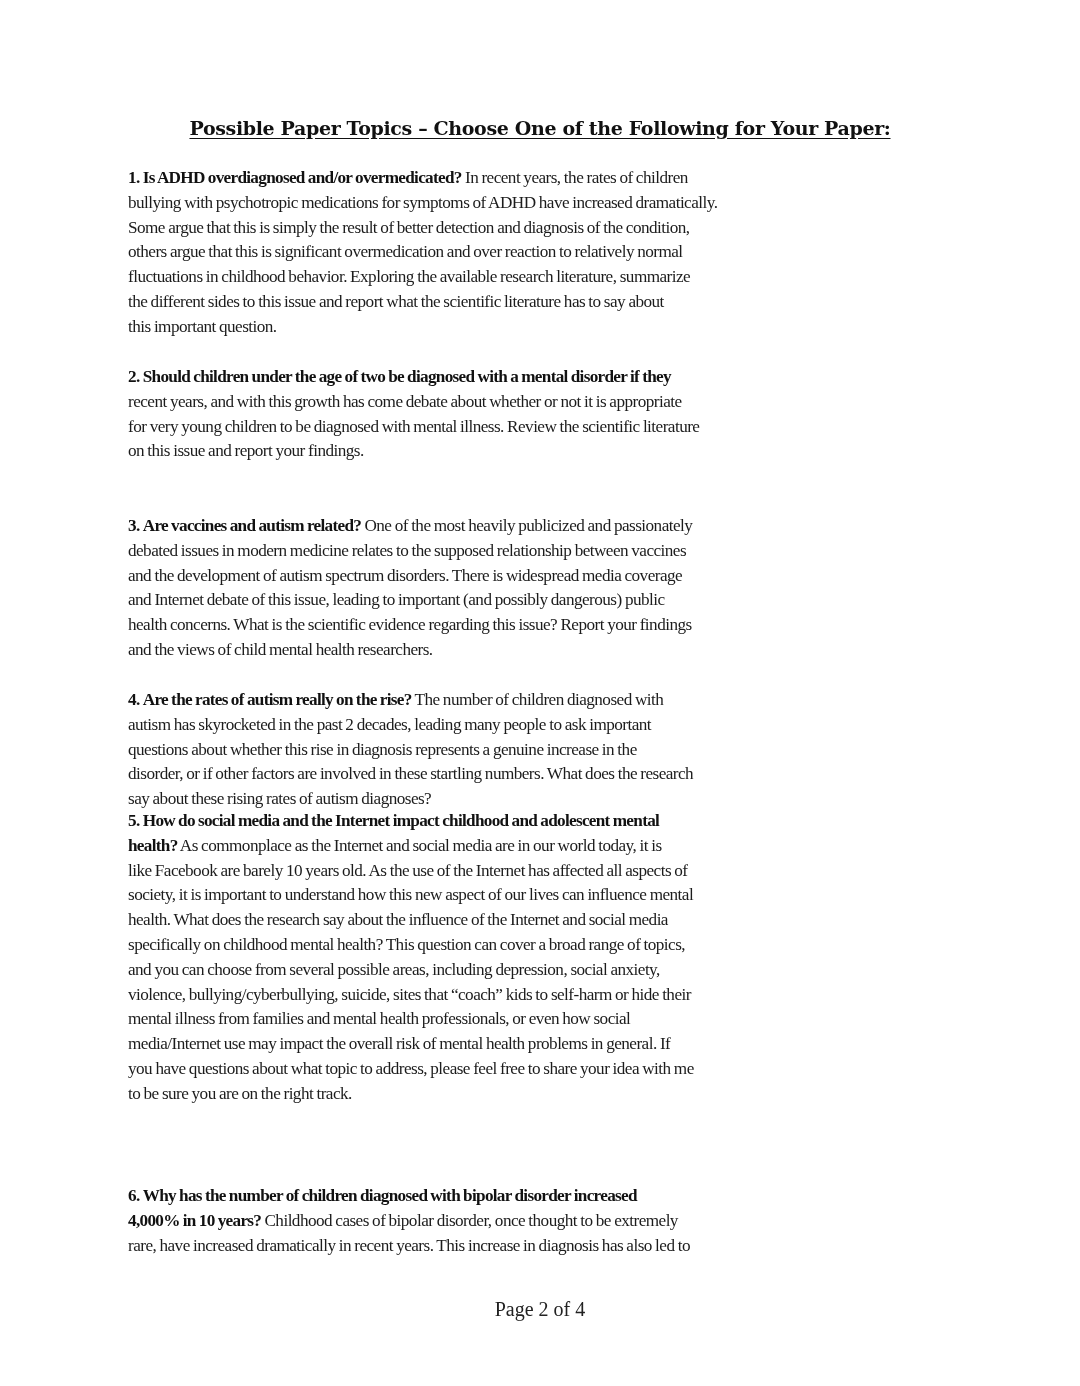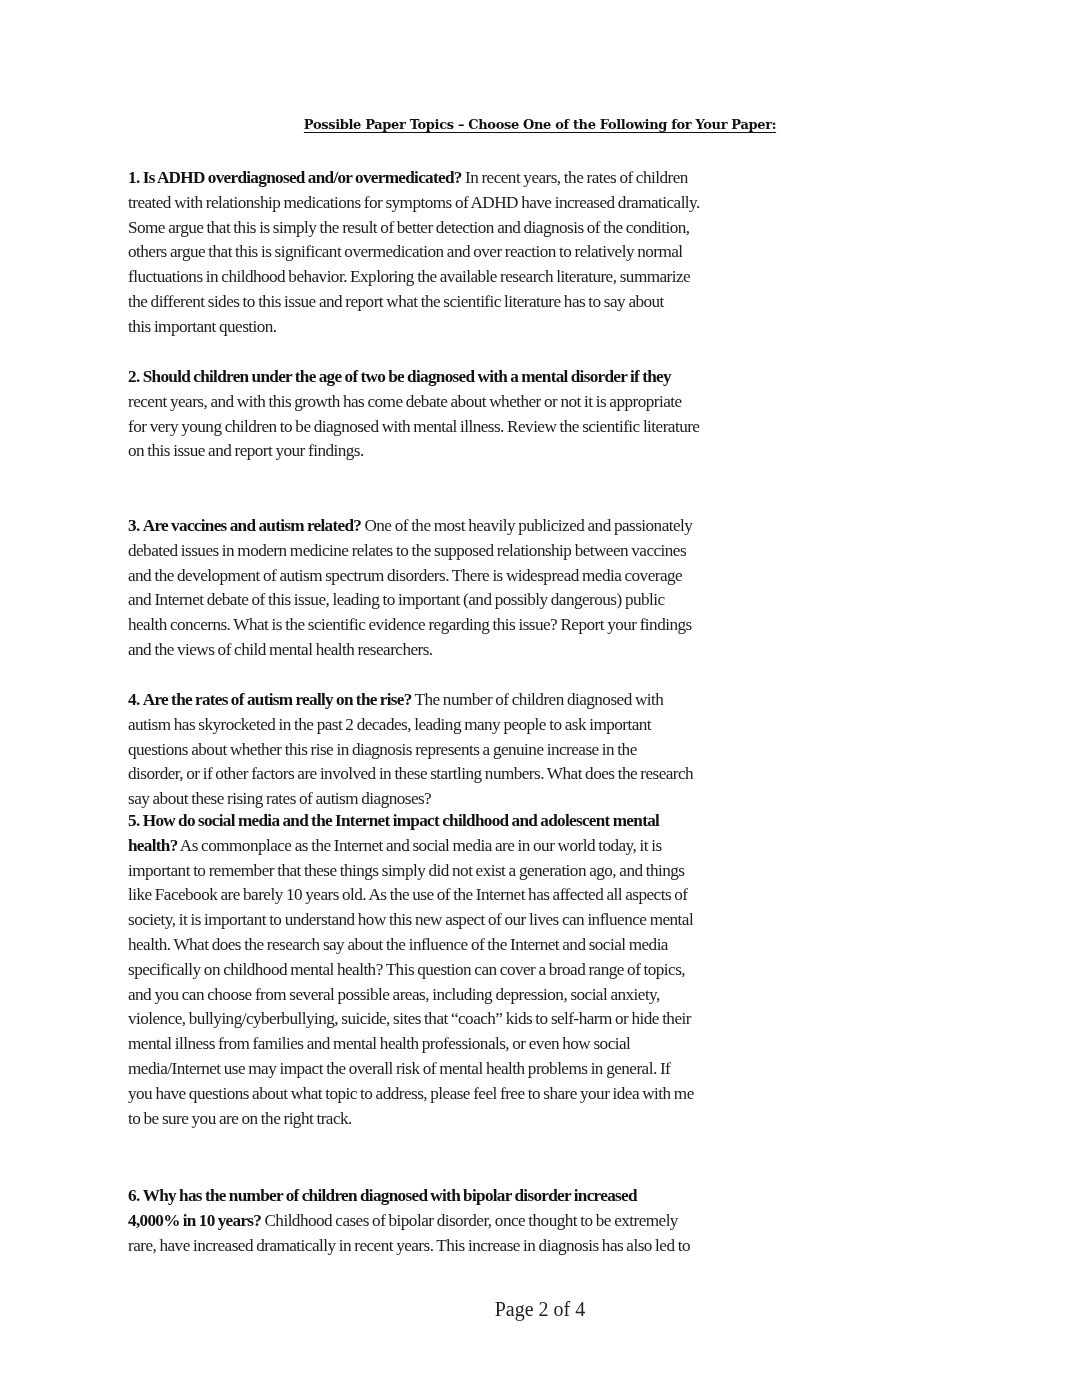--- a/index.html
+++ b/index.html
@@ -22,21 +22,21 @@
       background: #ffffff;
     }
     .title {
       position: absolute;
       top: 117px;
       left: 0;
       width: 1080px;
       text-align: center;
       font-family: "DejaVu Serif", serif;
       font-weight: bold;
-      font-size: 13px;
+      font-size: 19px;
       text-decoration: underline;
       text-underline-offset: 3px;
       letter-spacing: -0.35px;
       color: #111;
     }
     .topic {
       position: absolute;
       left: 128px;
       width: 830px;
       font-family: Liberation Serif, serif;
@@ -68,21 +68,21 @@
   </style>
 </head>
 <body>
 
 <div class="page">
 
   <div class="title">Possible Paper Topics – Choose One of the Following for Your Paper:</div>
 
   <div class="topic" style="top:166px;">
     <span class="line"><span class="q">1.</span> <span class="q">Is ADHD overdiagnosed and/or overmedicated?</span><span> In recent years, the rates of children</span></span>
-    <span class="line">treated with relationship medications for symptoms of ADHD have increased dramatically.</span>
+    <span class="line">bullying with psychotropic medications for symptoms of ADHD have increased dramatically.</span>
     <span class="line">Some argue that this is simply the result of better detection and diagnosis of the condition,</span>
     <span class="line">others argue that this is significant overmedication and over reaction to relatively normal</span>
     <span class="line">fluctuations in childhood behavior. Exploring the available research literature, summarize</span>
     <span class="line">the different sides to this issue and report what the scientific literature has to say about</span>
     <span class="line">this important question.</span>
   </div>
 
   <div class="topic" style="top:365px;">
     <span class="line"><span class="q">2.</span> <span class="q">Should children under the age of two be diagnosed with a mental disorder if they</span></span>
     <span class="line">recent years, and with this growth has come debate about whether or not it is appropriate</span>
@@ -103,21 +103,20 @@
     <span class="line"><span class="q">4.</span> <span class="q">Are the rates of autism really on the rise?</span><span> The number of children diagnosed with</span></span>
     <span class="line">autism has skyrocketed in the past 2 decades, leading many people to ask important</span>
     <span class="line">questions about whether this rise in diagnosis represents a genuine increase in the</span>
     <span class="line">disorder, or if other factors are involved in these startling numbers. What does the research</span>
     <span class="line">say about these rising rates of autism diagnoses?</span>
   </div>
 
   <div class="topic" style="top:809px;">
     <span class="line"><span class="q">5.</span> <span class="q">How do social media and the Internet impact childhood and adolescent mental</span></span>
     <span class="line"><span class="q">health?</span><span> As commonplace as the Internet and social media are in our world today, it is</span></span>
-    <span class="line">important to remember that these things simply did not exist a generation ago, and things</span>
     <span class="line">like Facebook are barely 10 years old. As the use of the Internet has affected all aspects of</span>
     <span class="line">society, it is important to understand how this new aspect of our lives can influence mental</span>
     <span class="line">health. What does the research say about the influence of the Internet and social media</span>
     <span class="line">specifically on childhood mental health? This question can cover a broad range of topics,</span>
     <span class="line">and you can choose from several possible areas, including depression, social anxiety,</span>
     <span class="line">violence, bullying/cyberbullying, suicide, sites that “coach” kids to self-harm or hide their</span>
     <span class="line">mental illness from families and mental health professionals, or even how social</span>
     <span class="line">media/Internet use may impact the overall risk of mental health problems in general.  If</span>
     <span class="line">you have questions about what topic to address, please feel free to share your idea with me</span>
     <span class="line">to be sure you are on the right track.</span>

